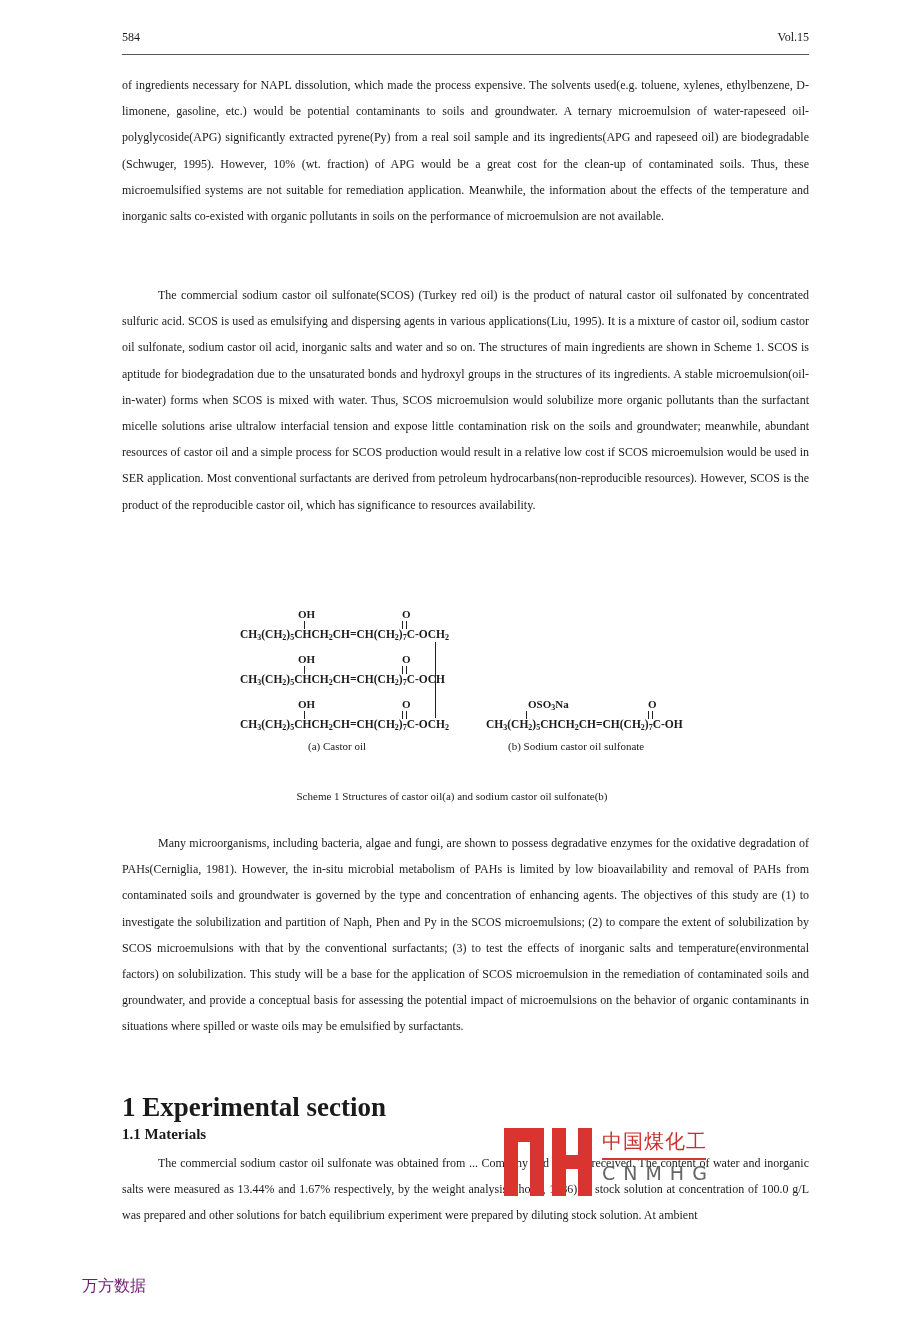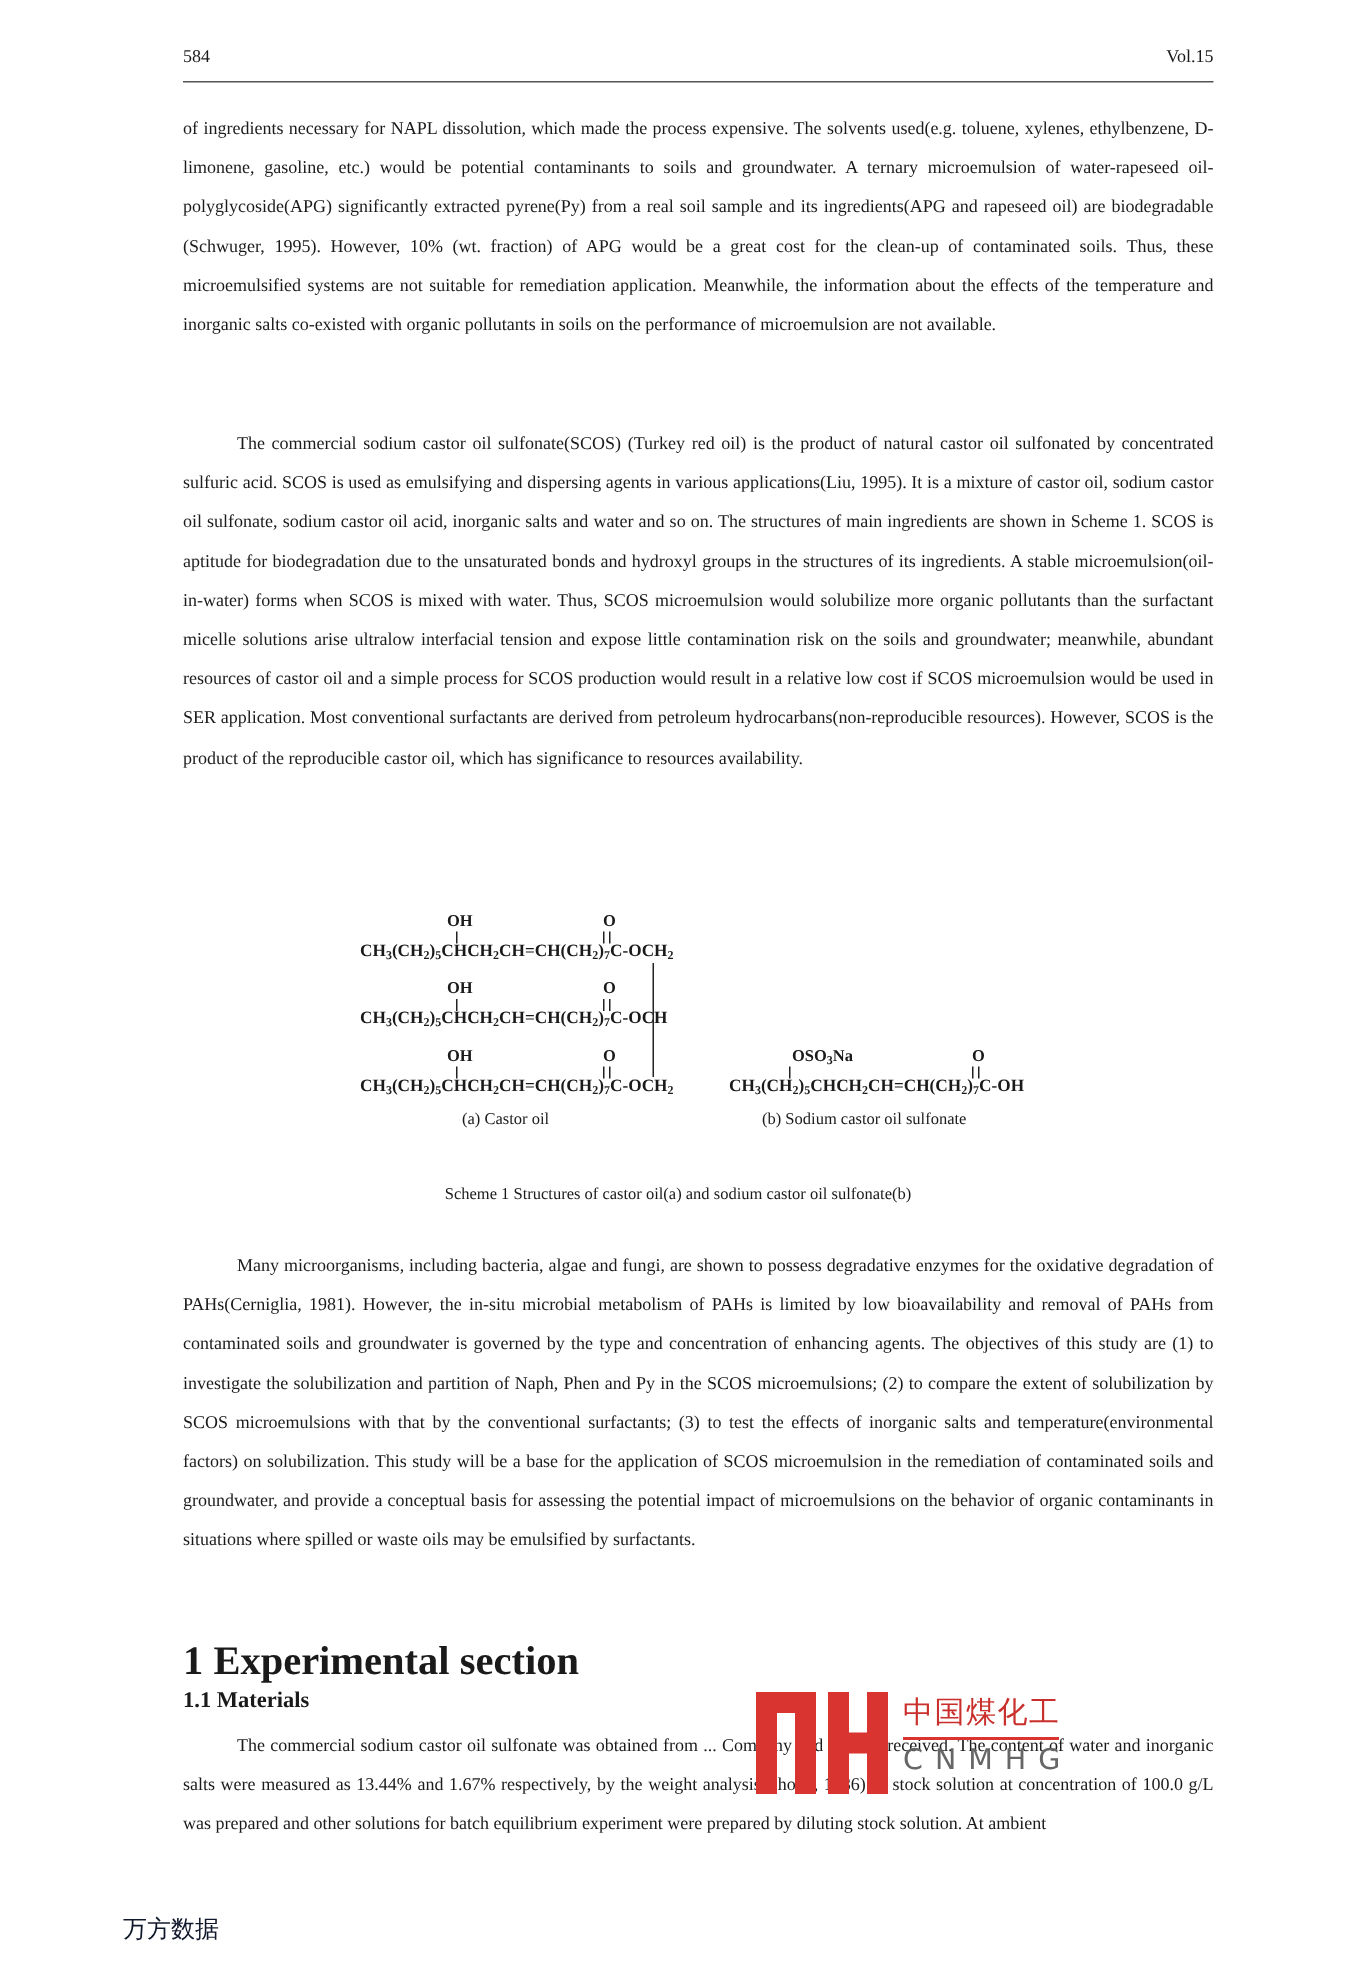--- a/index.html
+++ b/index.html
@@ -24,21 +24,21 @@
   .scheme-caption { position: absolute; top: 790px; left: 0; width: 904px; text-align: center;
                     font-size: 11px; }
   .sec-title { position: absolute; left: 122px; top: 1092px; font-size: 27px; font-weight: bold; }
   .subsec-title { position: absolute; left: 122px; top: 1126px; font-size: 15px; font-weight: bold; }
   .watermark { position: absolute; left: 504px; top: 1128px; width: 220px; height: 68px; }
   .wm-mh { position: absolute; left: 0; top: 0; width: 88px; height: 68px; }
   .wm-cn { position: absolute; left: 98px; top: 0px; font-family: "DejaVu Sans", sans-serif; font-size: 20px; color: #c9302c; letter-spacing: 1px; }
   .wm-line { position: absolute; left: 98px; top: 30px; width: 104px; height: 2px; background: #d9342f; }
   .wm-en { position: absolute; left: 98px; top: 34px; font-family: "DejaVu Sans", sans-serif; font-size: 19px; color: #666; letter-spacing: 8px; }
   .footer-logo { position: absolute; left: 82px; top: 1276px; font-family: "DejaVu Sans", sans-serif;
-                 font-size: 16px; color: #0f172a; }
+                 font-size: 16px; color: #701a75; }
 </style>
 </head>
 <body>
 
 <div class="header">
   <span class="pg">584</span>
   <span class="vol">Vol.15</span>
 </div>
 
 <p class="para" style="top:72px;">of ingredients necessary for NAPL dissolution, which made the process expensive. The solvents used(e.g. toluene, xylenes, ethylbenzene, D-limonene, gasoline, etc.) would be potential contaminants to soils and groundwater. A ternary microemulsion of water-rapeseed oil-polyglycoside(APG) significantly extracted pyrene(Py) from a real soil sample and its ingredients(APG and rapeseed oil) are biodegradable (Schwuger, 1995). However, 10% (wt. fraction) of APG would be a great cost for the clean-up of contaminated soils. Thus, these microemulsified systems are not suitable for remediation application. Meanwhile, the information about the effects of the temperature and inorganic salts co-existed with organic pollutants in soils on the performance of microemulsion are not available.</p>

